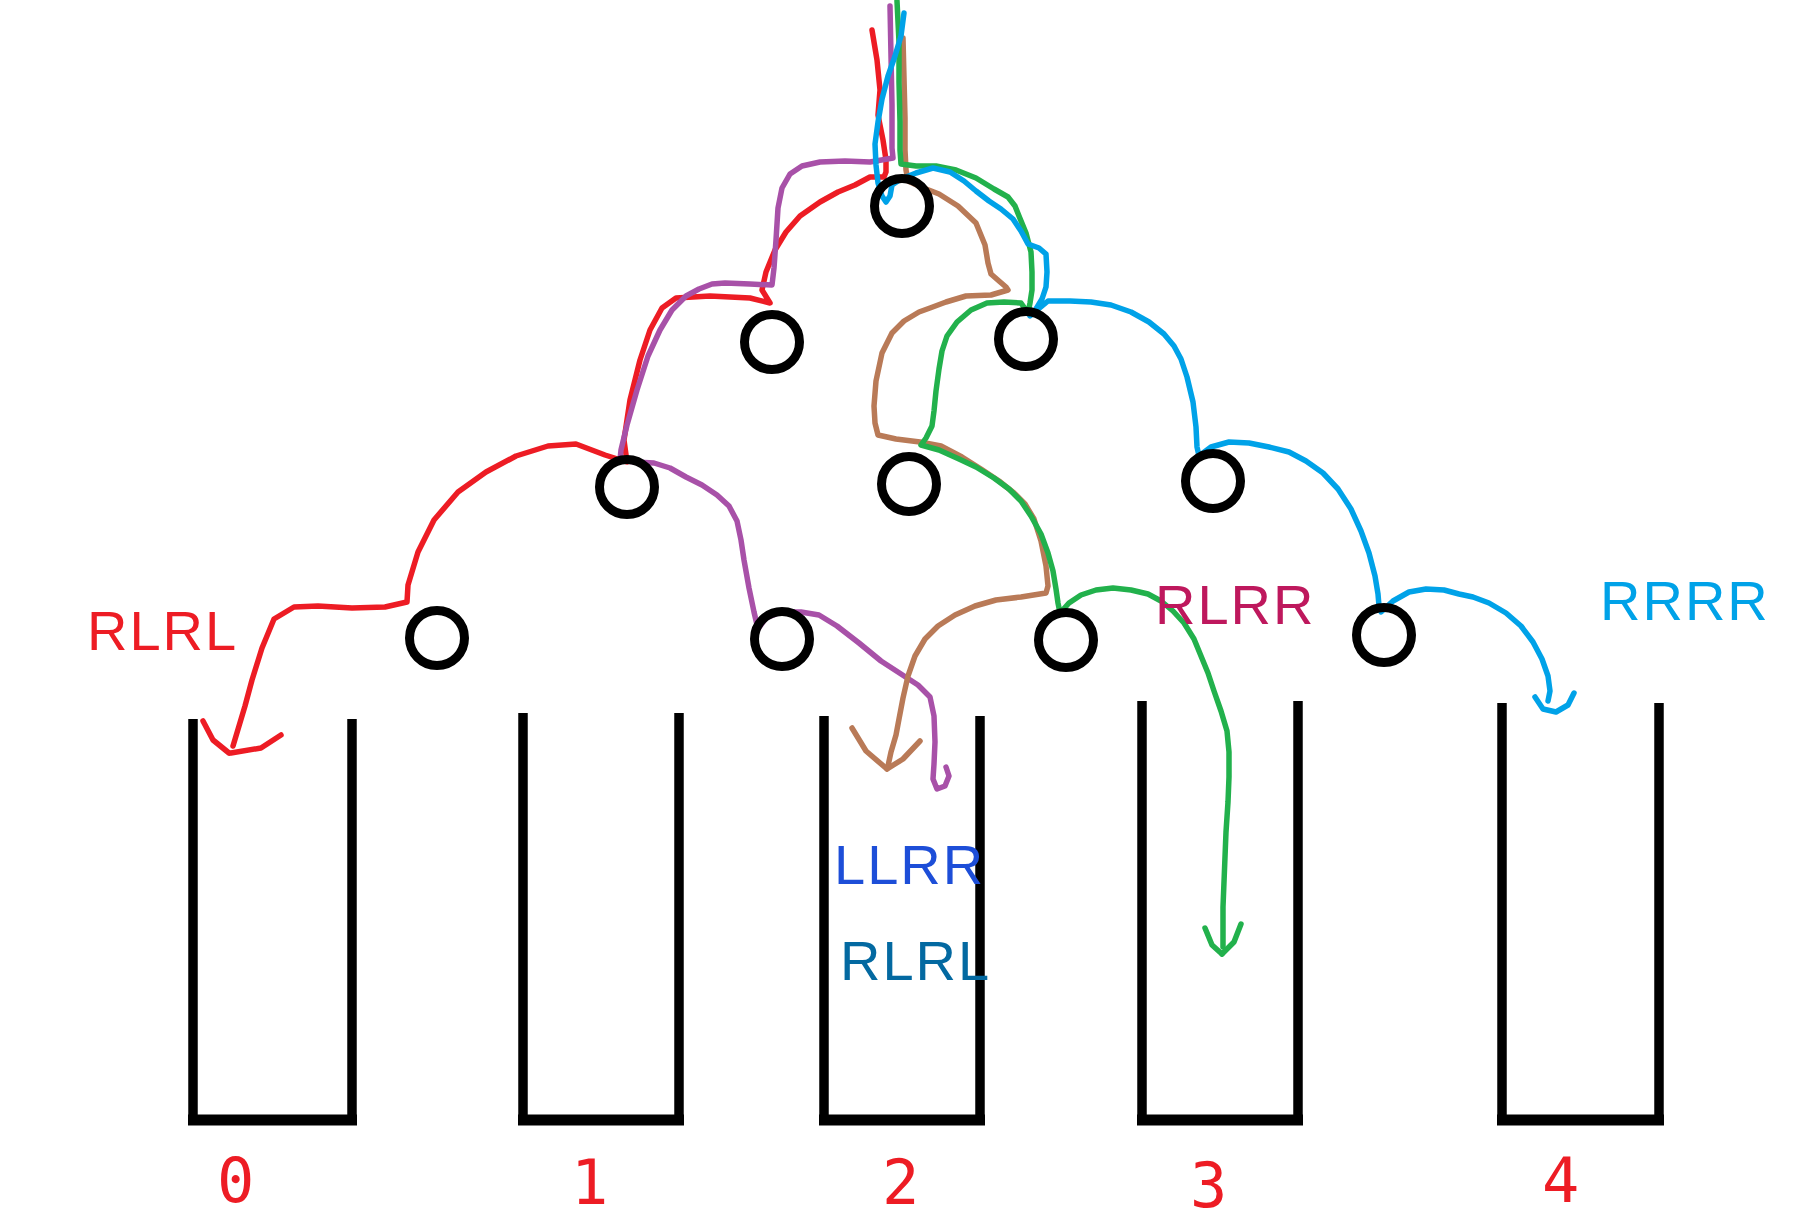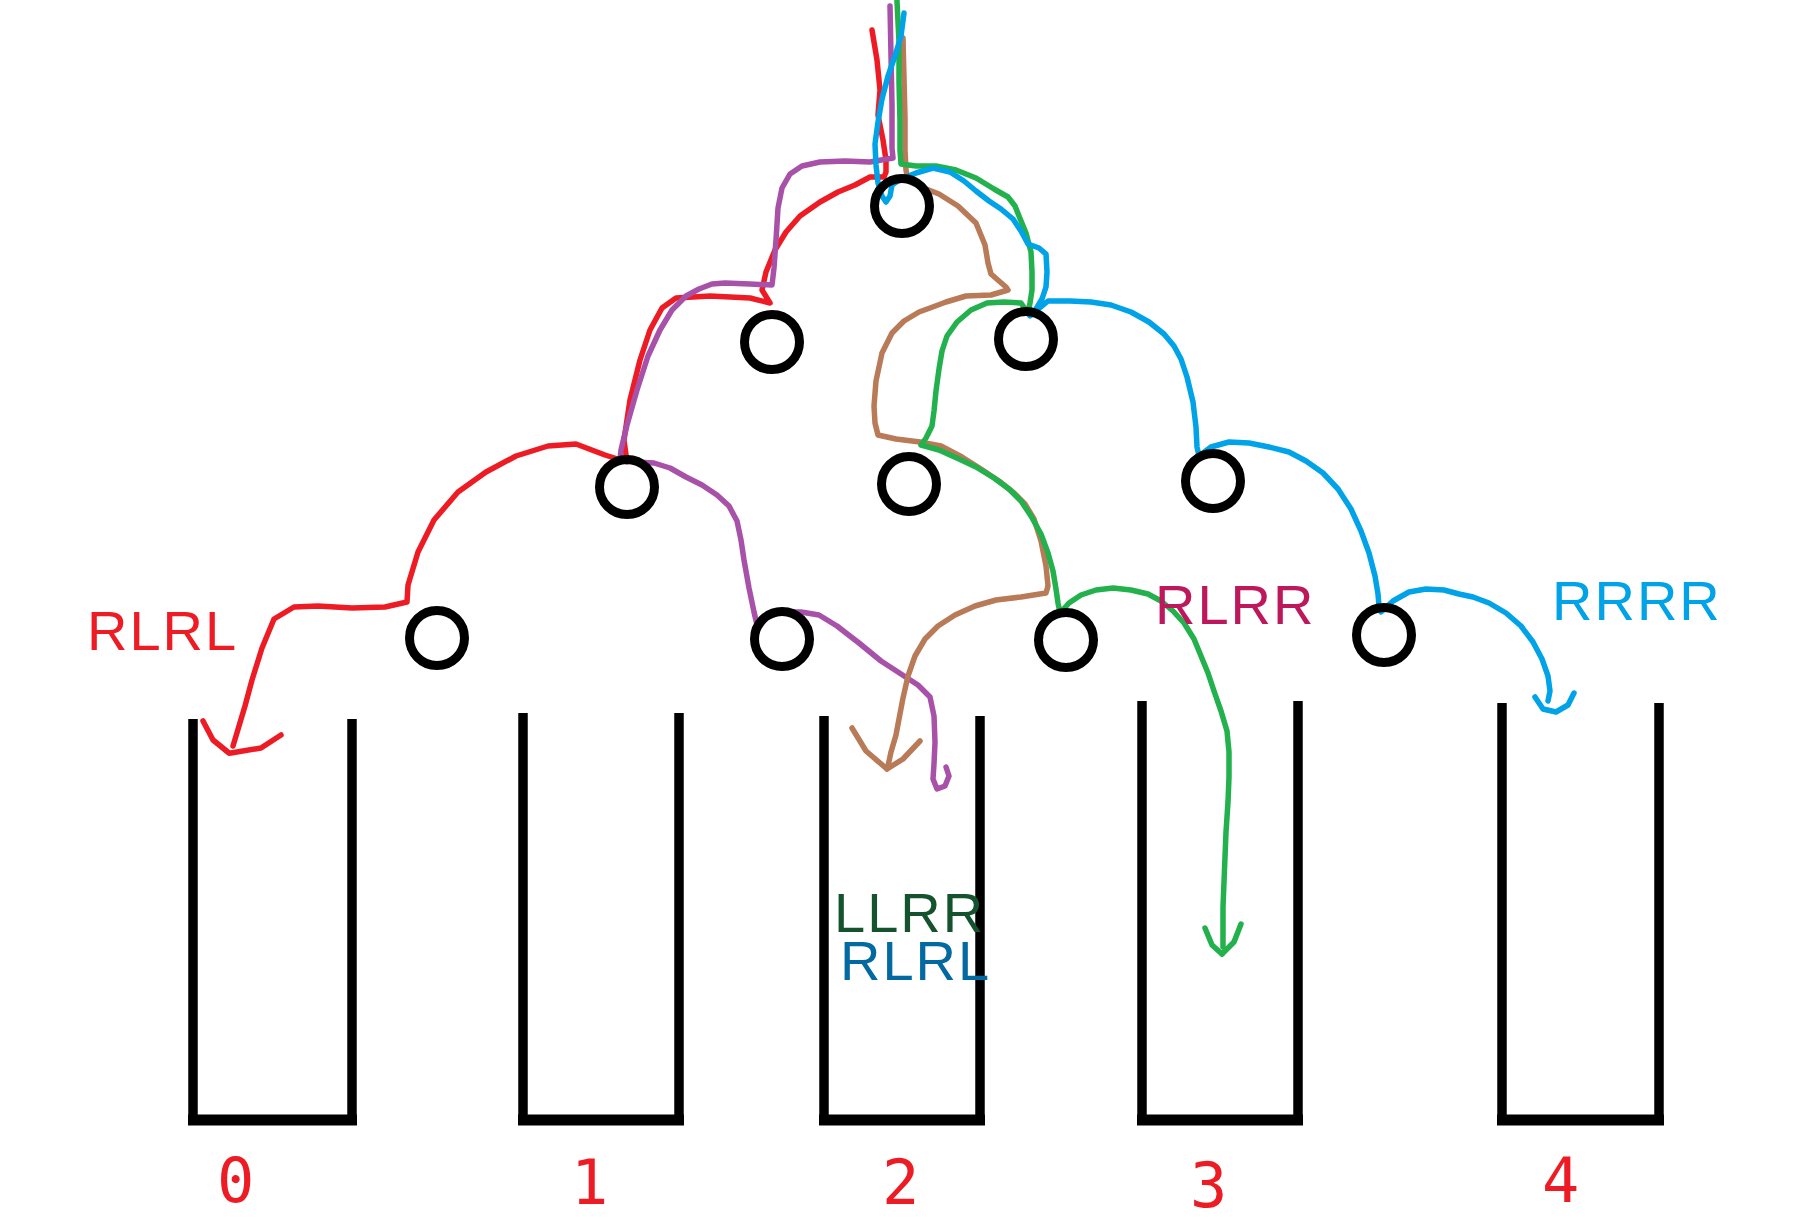--- a/index.html
+++ b/index.html
@@ -78,23 +78,23 @@
       <circle cx="627" cy="487" r="27.5" stroke="#000000" stroke-width="9" fill="none"></circle>
       <circle cx="909" cy="484" r="27.5" stroke="#000000" stroke-width="9" fill="none"></circle>
       <circle cx="1213" cy="481" r="27.5" stroke="#000000" stroke-width="9" fill="none"></circle>
       <circle cx="437" cy="638" r="27.5" stroke="#000000" stroke-width="9" fill="none"></circle>
       <circle cx="782" cy="639" r="27.5" stroke="#000000" stroke-width="9" fill="none"></circle>
       <circle cx="1066" cy="640" r="27.5" stroke="#000000" stroke-width="9" fill="none"></circle>
       <circle cx="1384" cy="635" r="27.5" stroke="#000000" stroke-width="9" fill="none"></circle>
     </svg>
   <div id="labels-layer">
       <div class="seq-label" style="color: rgb(237, 28, 36); left: 87px; top: 603px;">RLRL</div>
-      <div class="seq-label" style="color: #14532d; left: 834px; top: 837px; margin-top: 48px;">LLRR</div>
+      <div class="seq-label" style="color: #1d4ed8; left: 834px; top: 837px;">LLRR</div>
       <div class="seq-label" style="color: #0369a1; left: 840px; top: 933px;">RLRL</div>
       <div class="seq-label" style="color: #be185d; left: 1155px; top: 577px;">RLRR</div>
-      <div class="seq-label" style="color: rgb(0, 162, 232); left: 1552px; top: 573px;">RRRR</div>
+      <div class="seq-label" style="color: rgb(0, 162, 232); left: 1600px; top: 573px;">RRRR</div>
       <div class="bin-number" style="color: rgb(237, 28, 36); left: 217px; top: 1150px;">0</div>
       <div class="bin-number" style="color: rgb(237, 28, 36); left: 571px; top: 1152px;">1</div>
       <div class="bin-number" style="color: rgb(237, 28, 36); left: 882px; top: 1152px;">2</div>
       <div class="bin-number" style="color: rgb(237, 28, 36); left: 1190px; top: 1155px;">3</div>
       <div class="bin-number" style="color: rgb(237, 28, 36); left: 1542px; top: 1150px;">4</div>
     </div>
 </div>
 
 </body></html>

